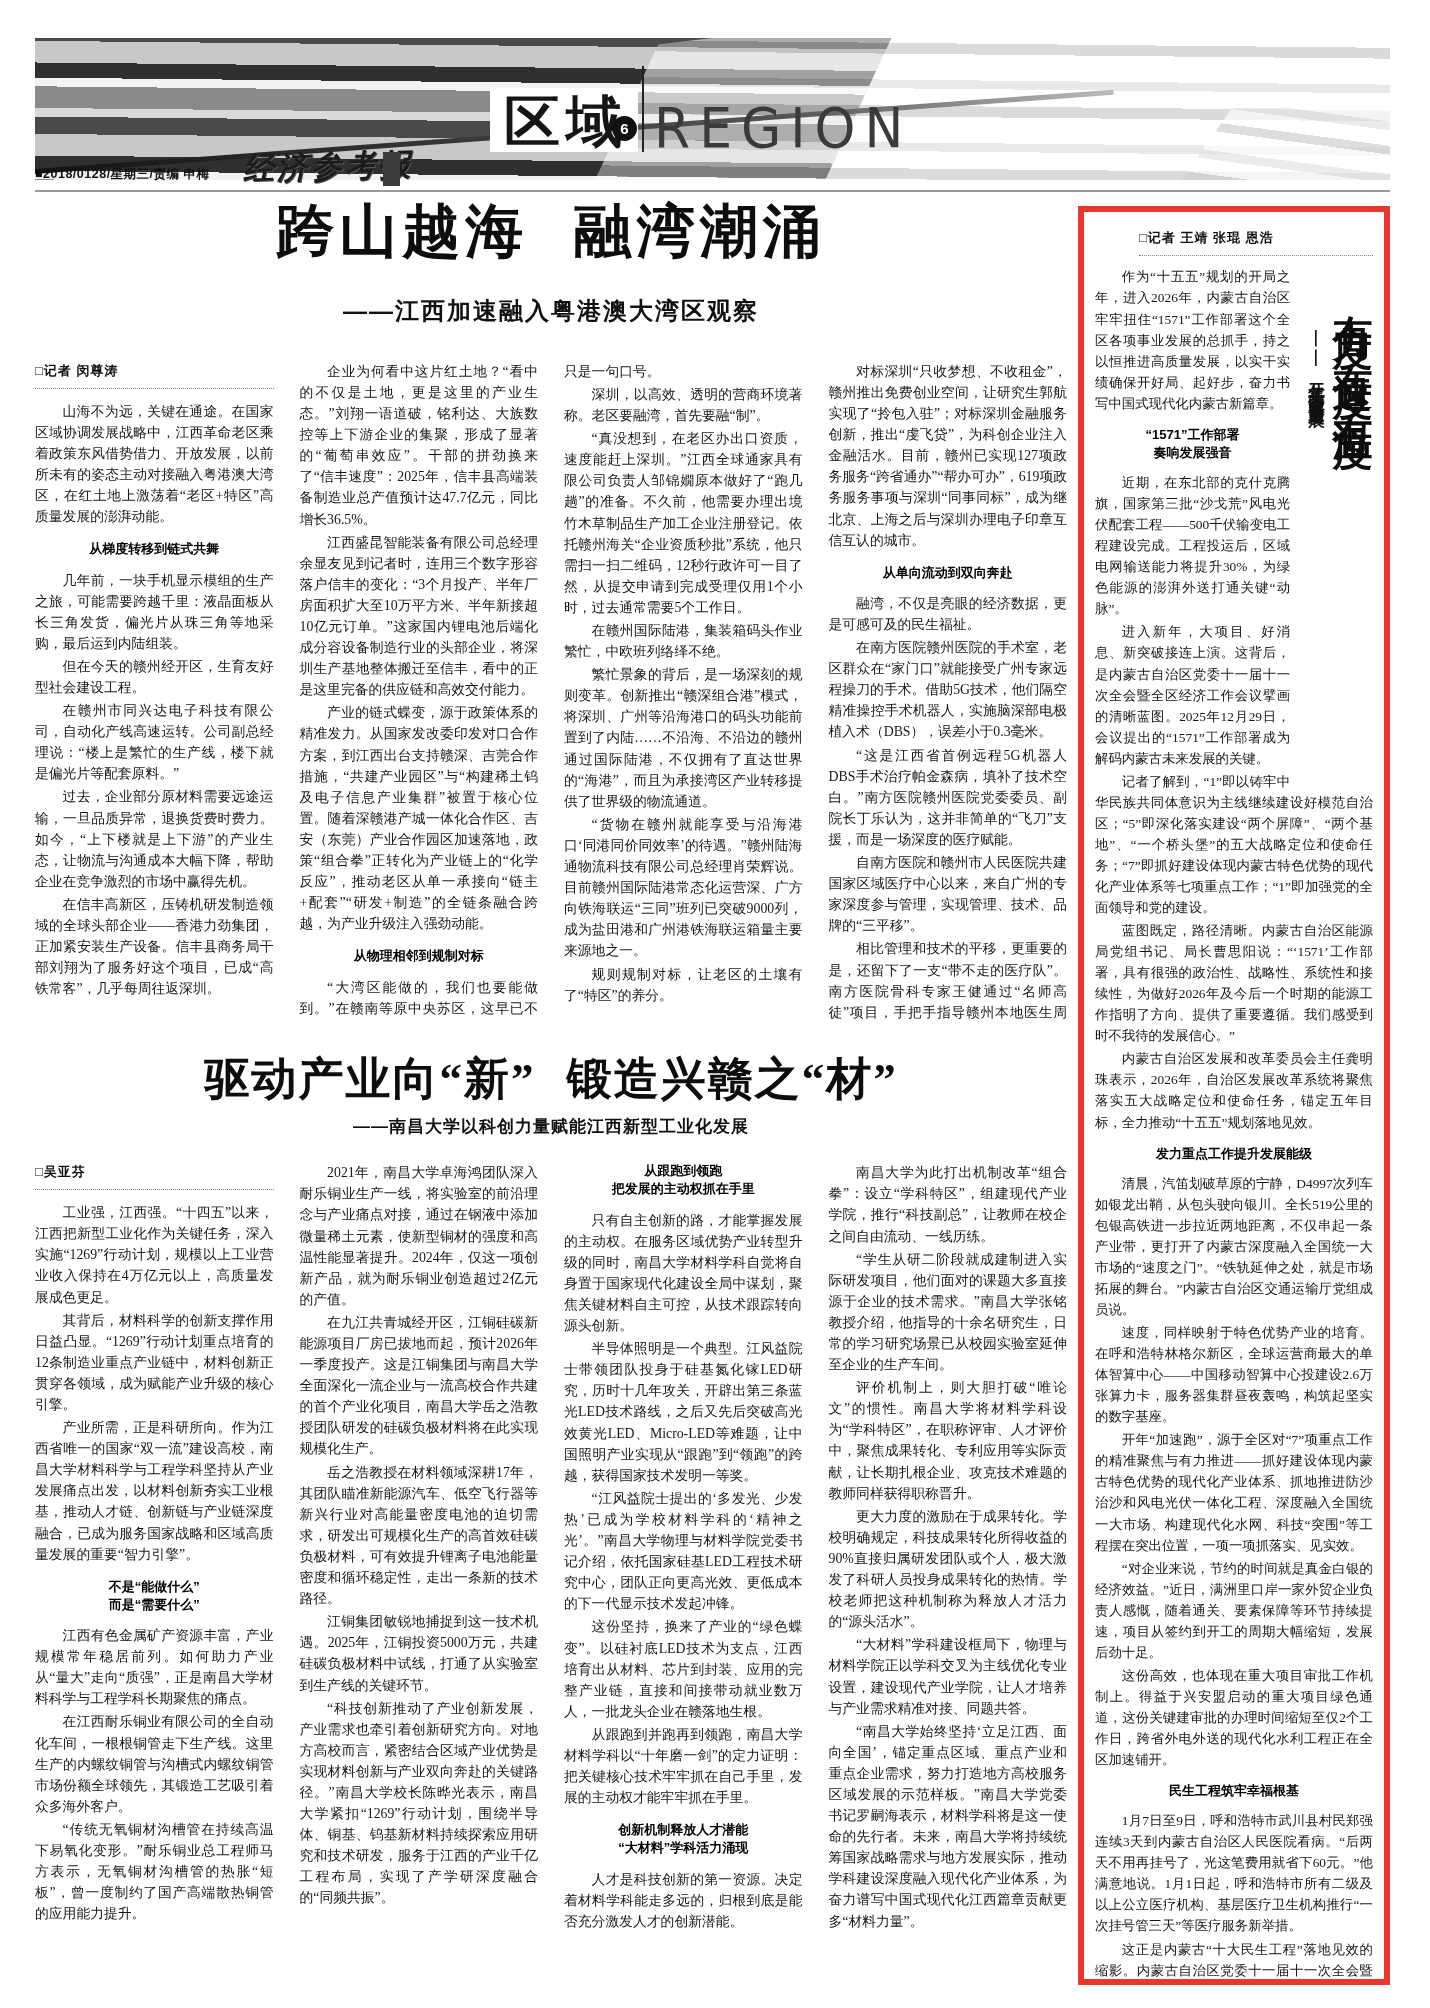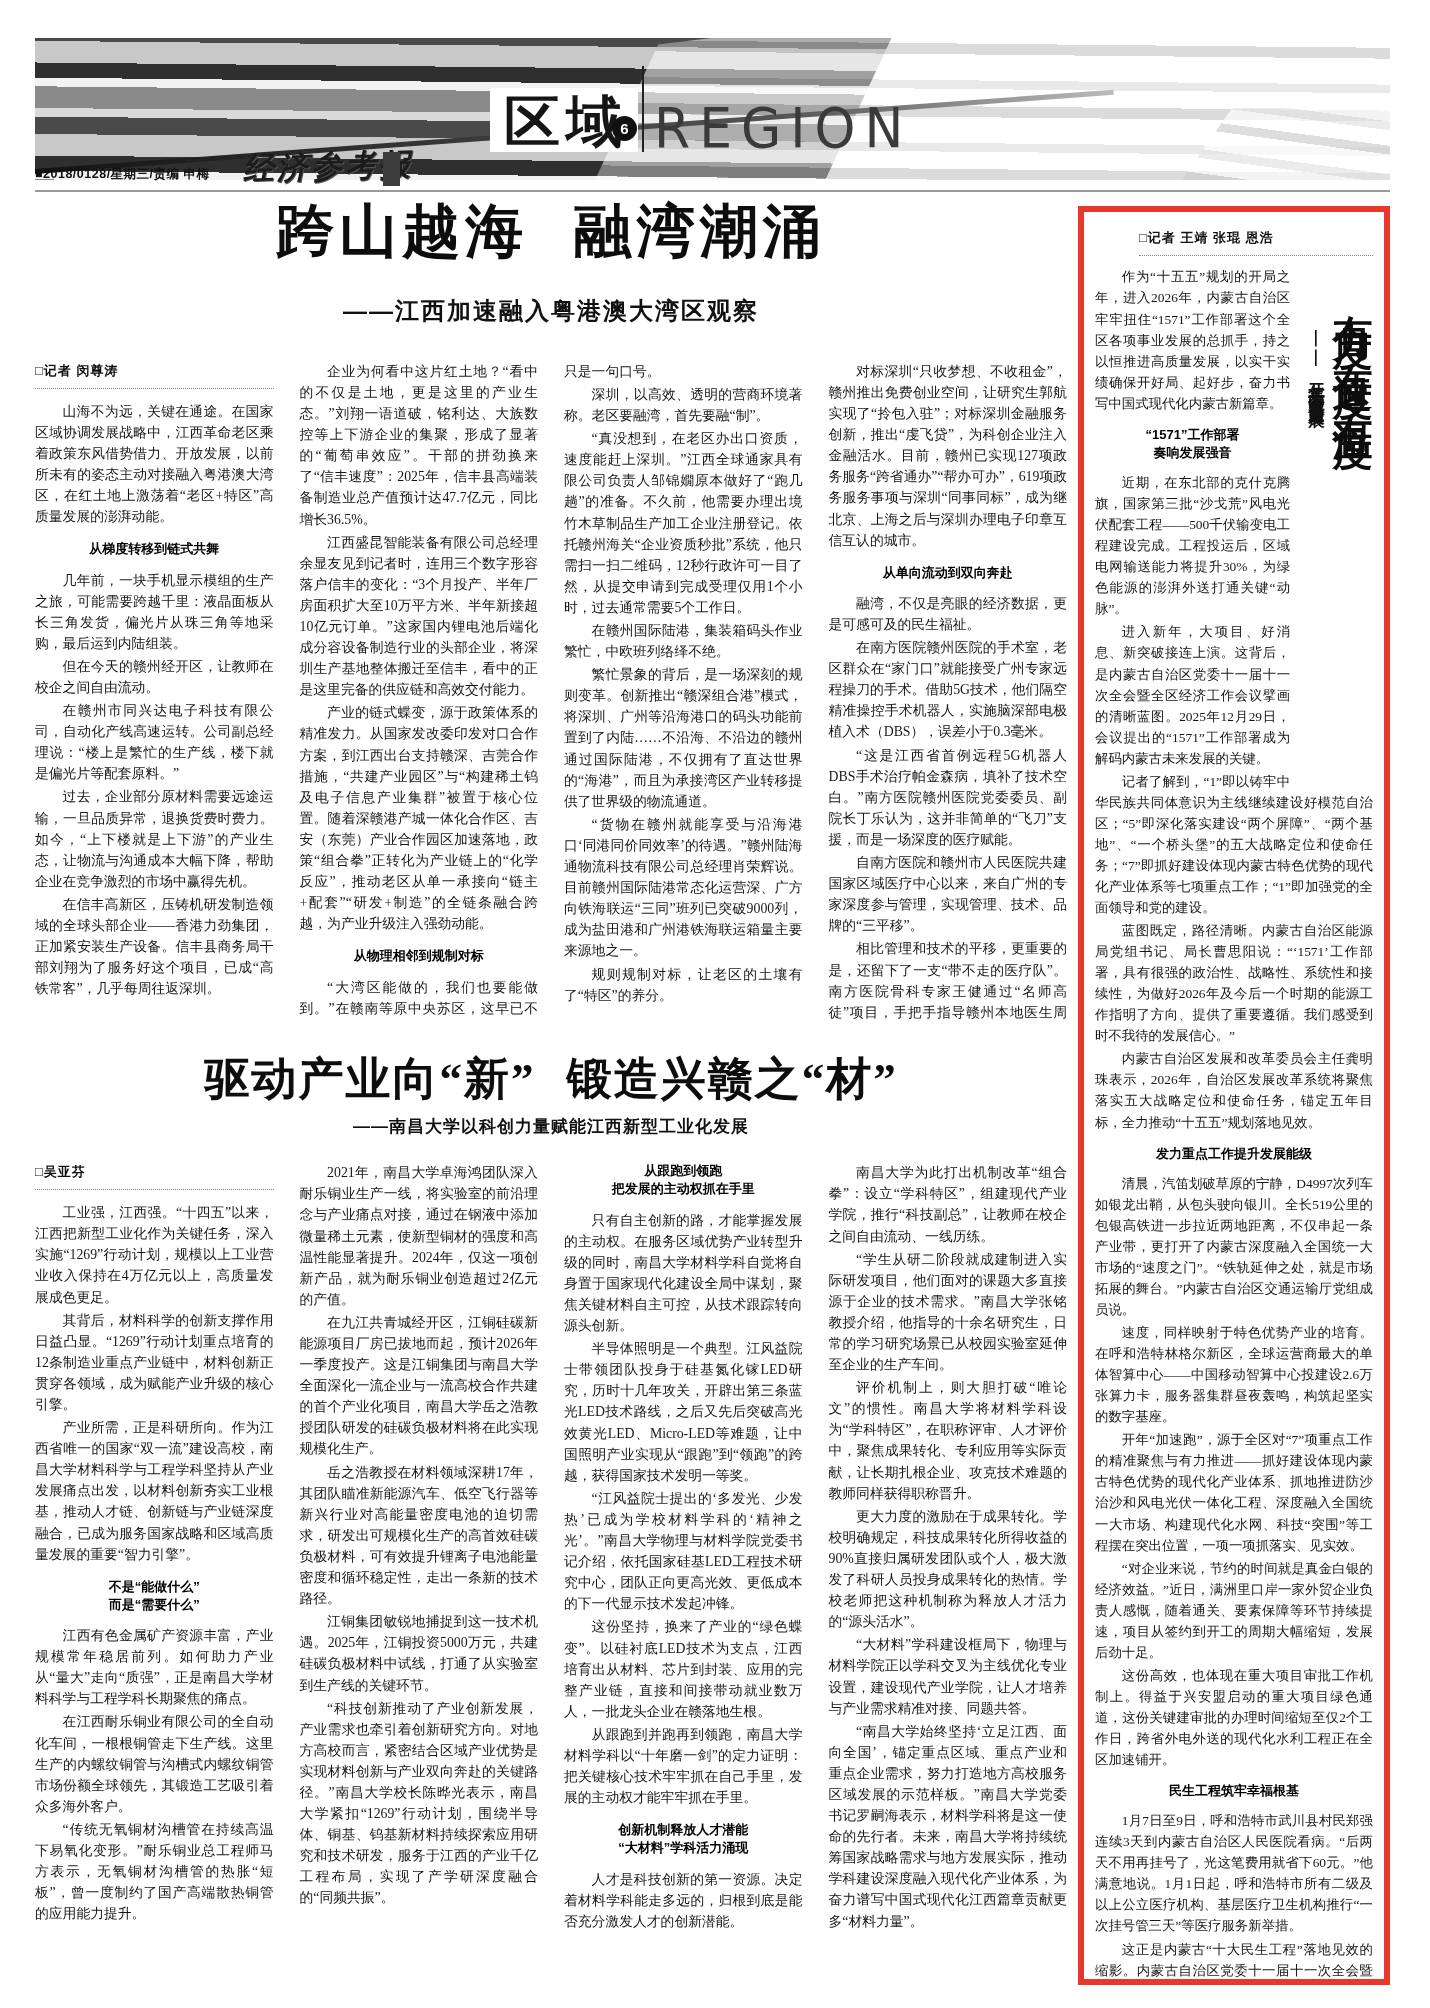--- a/index.html
+++ b/index.html
@@ -85,21 +85,21 @@
 
 <div class="art1">
   <div class="hl">跨山越海 融湾潮涌</div>
   <div class="subhl">——江西加速融入粤港澳大湾区观察</div>
   <div class="body">
     <div class="byline">□记者 闵尊涛</div>
     <div>
         <p class="para">山海不为远，关键在通途。在国家区域协调发展战略中，江西革命老区乘着政策东风借势借力、开放发展，以前所未有的姿态主动对接融入粤港澳大湾区，在红土地上激荡着“老区+特区”高质量发展的澎湃动能。</p>
         <h3 class="colsub">从梯度转移到链式共舞</h3>
         <p class="para">几年前，一块手机显示模组的生产之旅，可能需要跨越千里：液晶面板从长三角发货，偏光片从珠三角等地采购，最后运到内陆组装。</p>
-        <p class="para">但在今天的赣州经开区，让教师在校企之间自由流动。</p>
+        <p class="para">但在今天的赣州经开区，生育友好型社会建设工程。</p>
         <p class="para">在赣州市同兴达电子科技有限公司，自动化产线高速运转。公司副总经理说：“楼上是繁忙的生产线，楼下就是偏光片等配套原料。”</p>
         <p class="para">过去，企业部分原材料需要远途运输，一旦品质异常，退换货费时费力。如今，“上下楼就是上下游”的产业生态，让物流与沟通成本大幅下降，帮助企业在竞争激烈的市场中赢得先机。</p>
         <p class="para">在信丰高新区，压铸机研发制造领域的全球头部企业——香港力劲集团，正加紧安装生产设备。信丰县商务局干部刘翔为了服务好这个项目，已成“高铁常客”，几乎每周往返深圳。</p>
         <p class="para">企业为何看中这片红土地？“看中的不仅是土地，更是这里的产业生态。”刘翔一语道破，铭利达、大族数控等上下游企业的集聚，形成了显著的“葡萄串效应”。干部的拼劲换来了“信丰速度”：2025年，信丰县高端装备制造业总产值预计达47.7亿元，同比增长36.5%。</p>
         <p class="para">江西盛昆智能装备有限公司总经理余显友见到记者时，连用三个数字形容落户信丰的变化：“3个月投产、半年厂房面积扩大至10万平方米、半年新接超10亿元订单。”这家国内锂电池后端化成分容设备制造行业的头部企业，将深圳生产基地整体搬迁至信丰，看中的正是这里完备的供应链和高效交付能力。</p>
         <p class="para">产业的链式蝶变，源于政策体系的精准发力。从国家发改委印发对口合作方案，到江西出台支持赣深、吉莞合作措施，“共建产业园区”与“构建稀土钨及电子信息产业集群”被置于核心位置。随着深赣港产城一体化合作区、吉安（东莞）产业合作园区加速落地，政策“组合拳”正转化为产业链上的“化学反应”，推动老区从单一承接向“链主+配套”“研发+制造”的全链条融合跨越，为产业升级注入强劲动能。</p>
         <h3 class="colsub">从物理相邻到规制对标</h3>
         <p class="para">“大湾区能做的，我们也要能做到。”在赣南等原中央苏区，这早已不只是一句口号。</p>
         <p class="para">深圳，以高效、透明的营商环境著称。老区要融湾，首先要融“制”。</p>
         <p class="para">“真没想到，在老区办出口资质，速度能赶上深圳。”江西全球通家具有限公司负责人邹锦嫺原本做好了“跑几趟”的准备。不久前，他需要办理出境竹木草制品生产加工企业注册登记。依托赣州海关“企业资质秒批”系统，他只需扫一扫二维码，12秒行政许可一目了然，从提交申请到完成受理仅用1个小时，过去通常需要5个工作日。</p>

